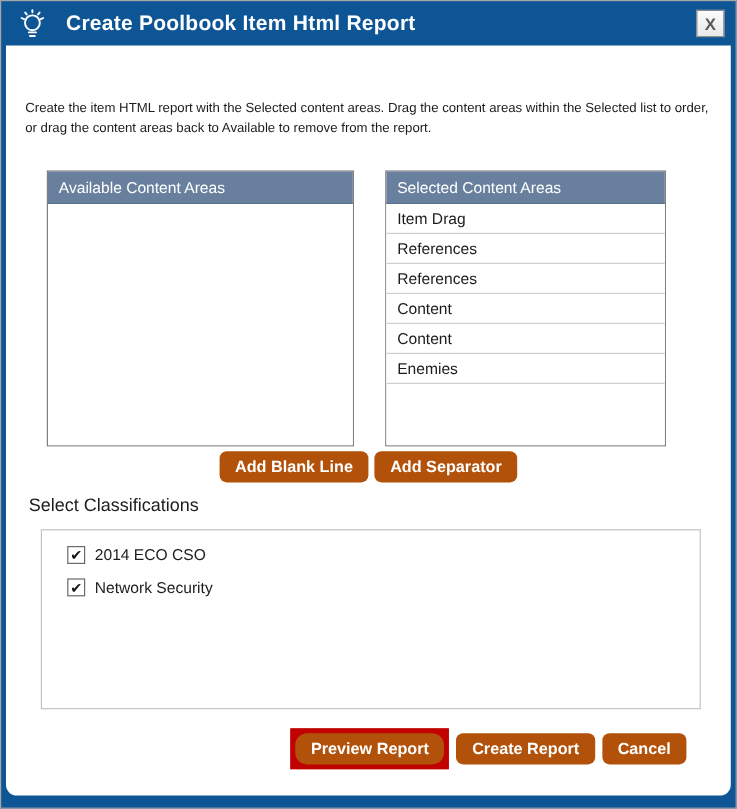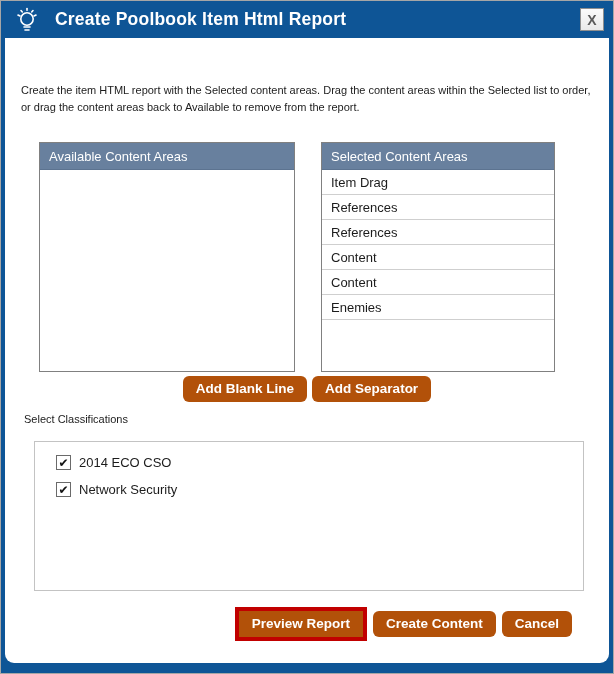--- a/index.html
+++ b/index.html
@@ -41,40 +41,40 @@
   }
   .mid-buttons{
     position:absolute;left:0;right:0;top:338px;
     display:flex;justify-content:center;gap:5px;
   }
   .btn{
     background:#b25109;color:#ffffff;font-weight:bold;font-size:13.5px;
     border:none;border-radius:6px;height:26px;padding:0 13px;cursor:pointer;line-height:26px;
   }
   .select-class-label{
-    position:absolute;left:19px;top:375px;font-size:11px;color:#1c1c1c;
+    position:absolute;left:19px;top:375px;font-size:15px;color:#1c1c1c;
   }
   .class-box{
     position:absolute;left:29px;top:403px;width:550px;height:150px;
     border:1px solid #c3c3c3;background:#ffffff;padding-top:7px;
   }
   .class-row{
     height:27px;display:flex;align-items:center;padding-left:21px;gap:8px;
     font-size:13px;color:#1c1c1c;
   }
   .checkbox{
     width:15px;height:15px;border:1px solid #6a6a6a;background:#ffffff;
     display:flex;align-items:center;justify-content:center;
     font-size:12px;color:#111111;cursor:pointer;flex:0 0 auto;
   }
   .footer{
     position:absolute;right:37px;top:569px;display:flex;gap:6px;align-items:center;
   }
   .preview-wrap{border:3px solid #c10000;padding:1px;background:#c10000;}
-  .preview-wrap .btn{border-radius:0;display:block;}
+  .preview-wrap .btn{border-radius:10px;display:block;}
   svg{display:block;}
 </style>
 </head>
 <body>
 
 <div class="window">
   <div class="titlebar">
     <span class="bulb">
       <svg width="28" height="28" viewBox="0 0 28 28">
         <g stroke="#ffffff" stroke-width="1.6" fill="none" stroke-linecap="round">
@@ -129,18 +129,18 @@
         <div class="class-row">
           <span class="checkbox">✔</span>
           <span>Network Security</span>
         </div>
       </div>
 
     <div class="footer">
       <span class="preview-wrap">
         <button class="btn">Preview Report</button>
       </span>
-      <button class="btn">Create Content</button>
+      <button class="btn">Create Report</button>
       <button class="btn">Cancel</button>
     </div>
 
   </div>
 </div>
 
 </body></html>

